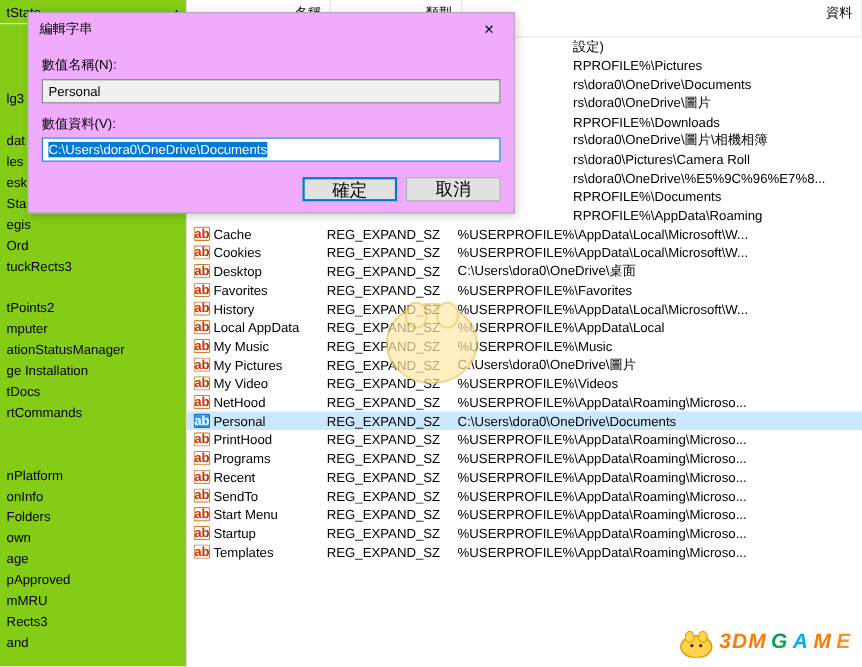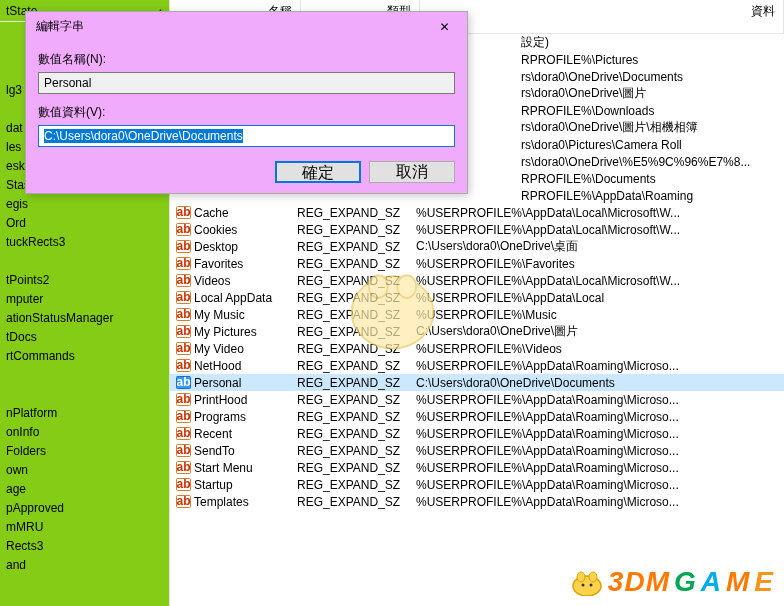--- a/index.html
+++ b/index.html
@@ -35,21 +35,21 @@
 .dlg-label { margin: 4px 0 4px 0; }
 .dlg-input { width: 100%; height: 22px; padding: 2px 5px; border: 1px solid #7a7a7a; background: #fff; font-size: 12px; }
 .dlg-input.readonly { background: #f0f0f0; }
 .dlg-input.sel { background: #fff; }
 .dlg-input.sel .seltext { background: #0078d7; color: #fff; padding: 0; }
 .dlg-buttons { display: flex; justify-content: flex-end; gap: 8px; margin-top: 14px; }
 .dlg-btn { width: 86px; height: 22px; border: 1px solid #adadad; background: #e1e1e1; cursor: pointer; font-size: 16px; }
 .dlg-btn.primary { border: 2px solid #0078d7; }
 
 .watermark { position: absolute; right: 10px; bottom: 8px; display: flex; align-items: center; gap: 4px; z-index: 5; }
-.watermark .text { font-family: Arial, sans-serif; font-weight: bold; font-style: italic; font-size: 28px; letter-spacing: 1px; }
+.watermark .text { font-family: Arial, sans-serif; font-weight: bold; font-style: italic; font-size: 19px; letter-spacing: 1px; }
 .watermark .t1 { color: #ff7a00; }
 .watermark .t2 { color: #00a651; }
 .watermark .t3 { color: #00aeef; }
 .watermark .t4 { color: #f7941d; }
 
 .bg-circle { position: absolute; left: 345px; top: 260px; width: 95px; height: 90px; z-index: 1; pointer-events: none; opacity:.7 }
 </style>
 </head>
 <body>
 
@@ -77,20 +77,21 @@
         <div class="tree-item">les</div>
         <div class="tree-item">esk</div>
         <div class="tree-item">Stas</div>
         <div class="tree-item">egis</div>
         <div class="tree-item">Ord</div>
         <div class="tree-item">tuckRects3</div>
         <div class="tree-item">&nbsp;</div>
         <div class="tree-item">tPoints2</div>
         <div class="tree-item">mputer</div>
         <div class="tree-item">ationStatusManager</div>
+        <div class="tree-item">ge Installation</div>
         <div class="tree-item">tDocs</div>
         <div class="tree-item">rtCommands</div>
         <div class="tree-item">&nbsp;</div>
         <div class="tree-item">&nbsp;</div>
         <div class="tree-item">nPlatform</div>
         <div class="tree-item">onInfo</div>
         <div class="tree-item">Folders</div>
         <div class="tree-item">own</div>
         <div class="tree-item">age</div>
         <div class="tree-item">pApproved</div>
@@ -194,21 +195,21 @@
             <span class="vtype">REG_EXPAND_SZ</span>
             <span class="vdata">%USERPROFILE%\Favorites</span>
           </div>
           <div class="value-row">
             <span class="vicon ab-icon">
               <svg width="15" height="13">
                 <rect x="0.5" y="0.5" width="14" height="12" rx="1" fill="#fff" stroke="#d08030"></rect>
                 <text x="7.5" y="10" text-anchor="middle" font-size="8" font-weight="bold" fill="#cc3300">ab</text>
               </svg>
             </span>
-            <span class="vname">Videos</span>
+            <span class="vname">History</span>
             <span class="vtype">REG_EXPAND_SZ</span>
             <span class="vdata">%USERPROFILE%\AppData\Local\Microsoft\W...</span>
           </div>
           <div class="value-row">
             <span class="vicon ab-icon">
               <svg width="15" height="13">
                 <rect x="0.5" y="0.5" width="14" height="12" rx="1" fill="#fff" stroke="#d08030"></rect>
                 <text x="7.5" y="10" text-anchor="middle" font-size="8" font-weight="bold" fill="#cc3300">ab</text>
               </svg>
             </span>

